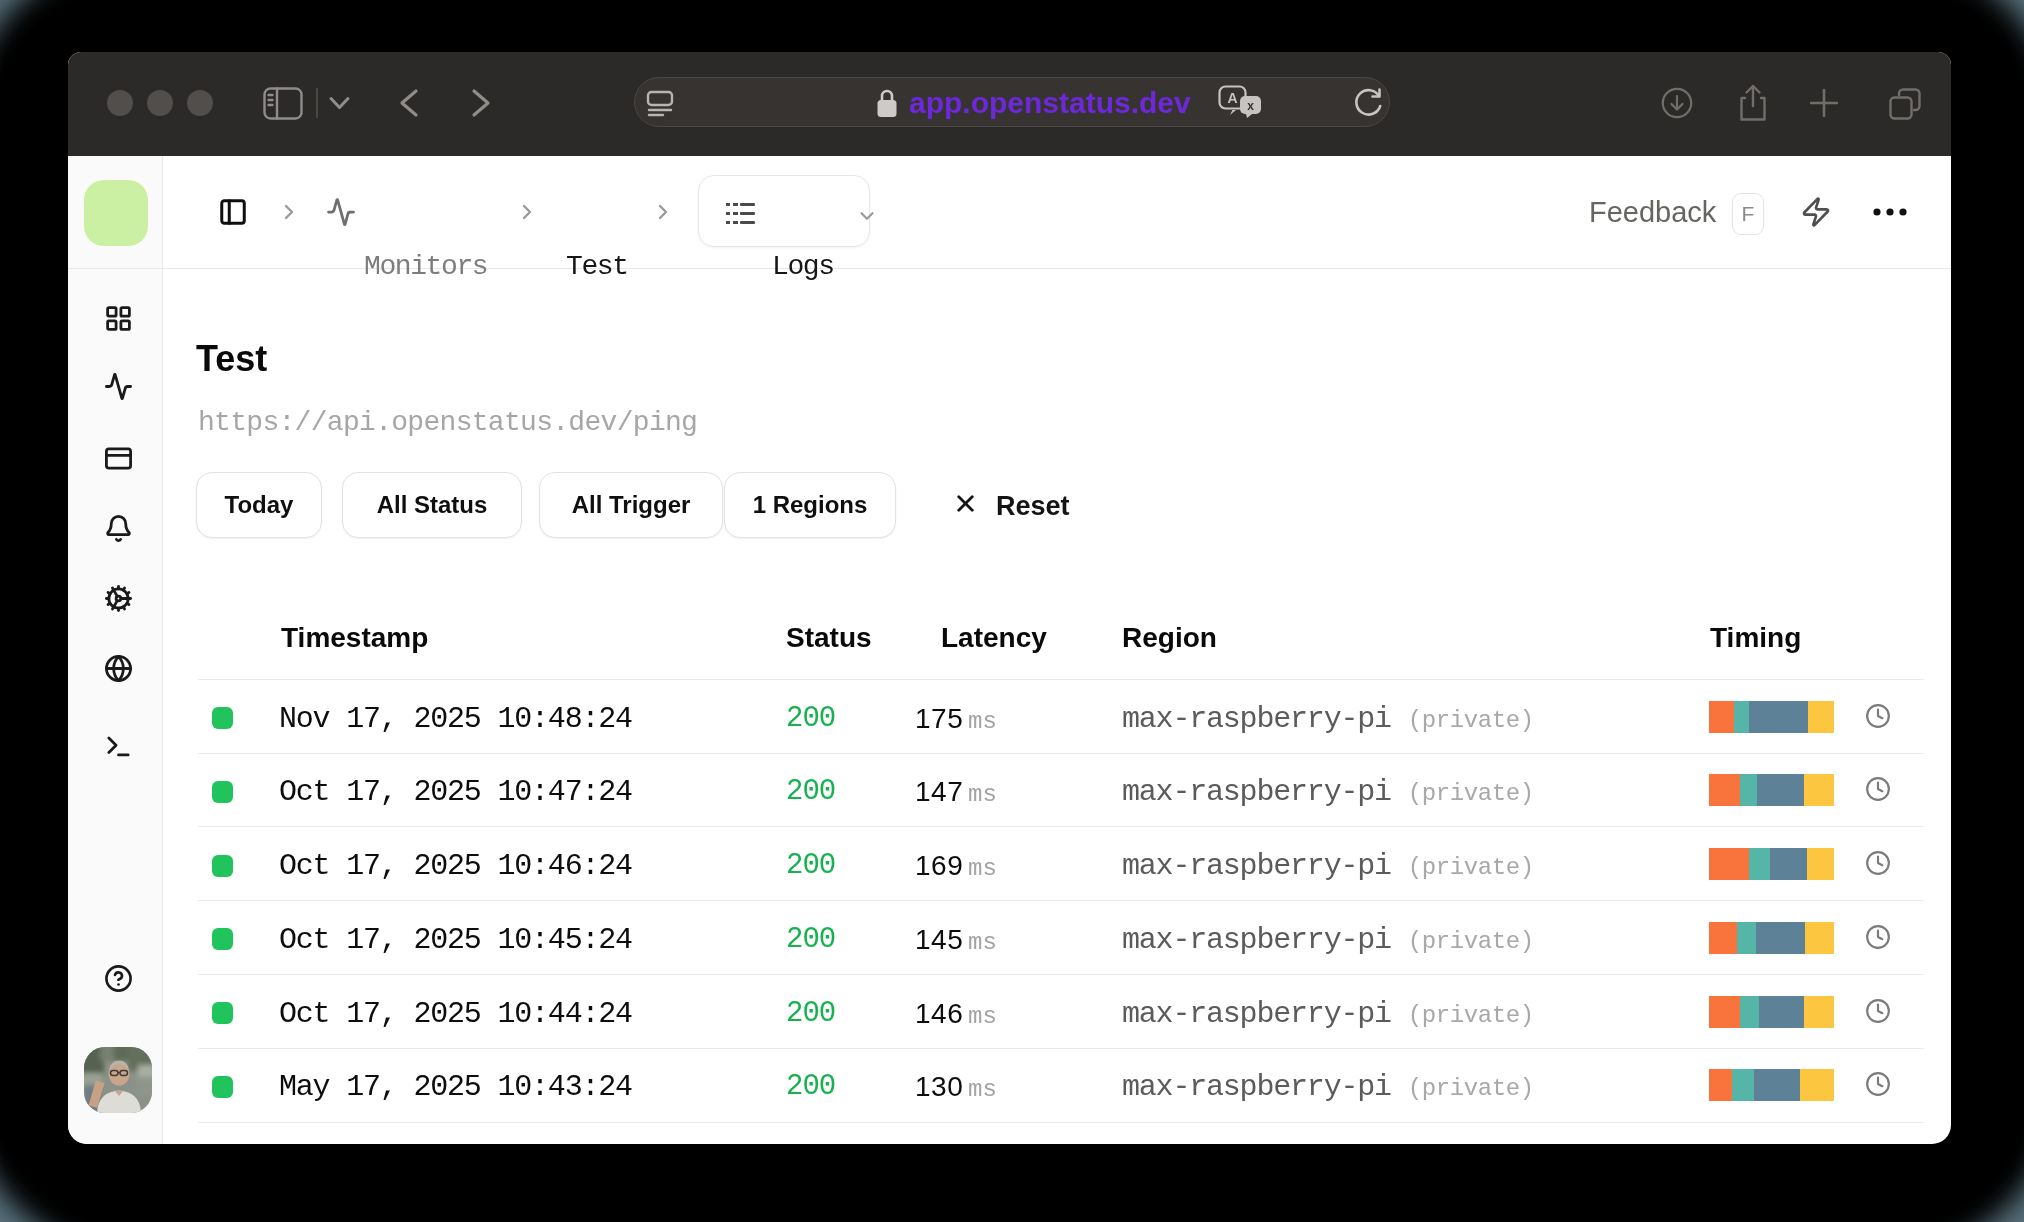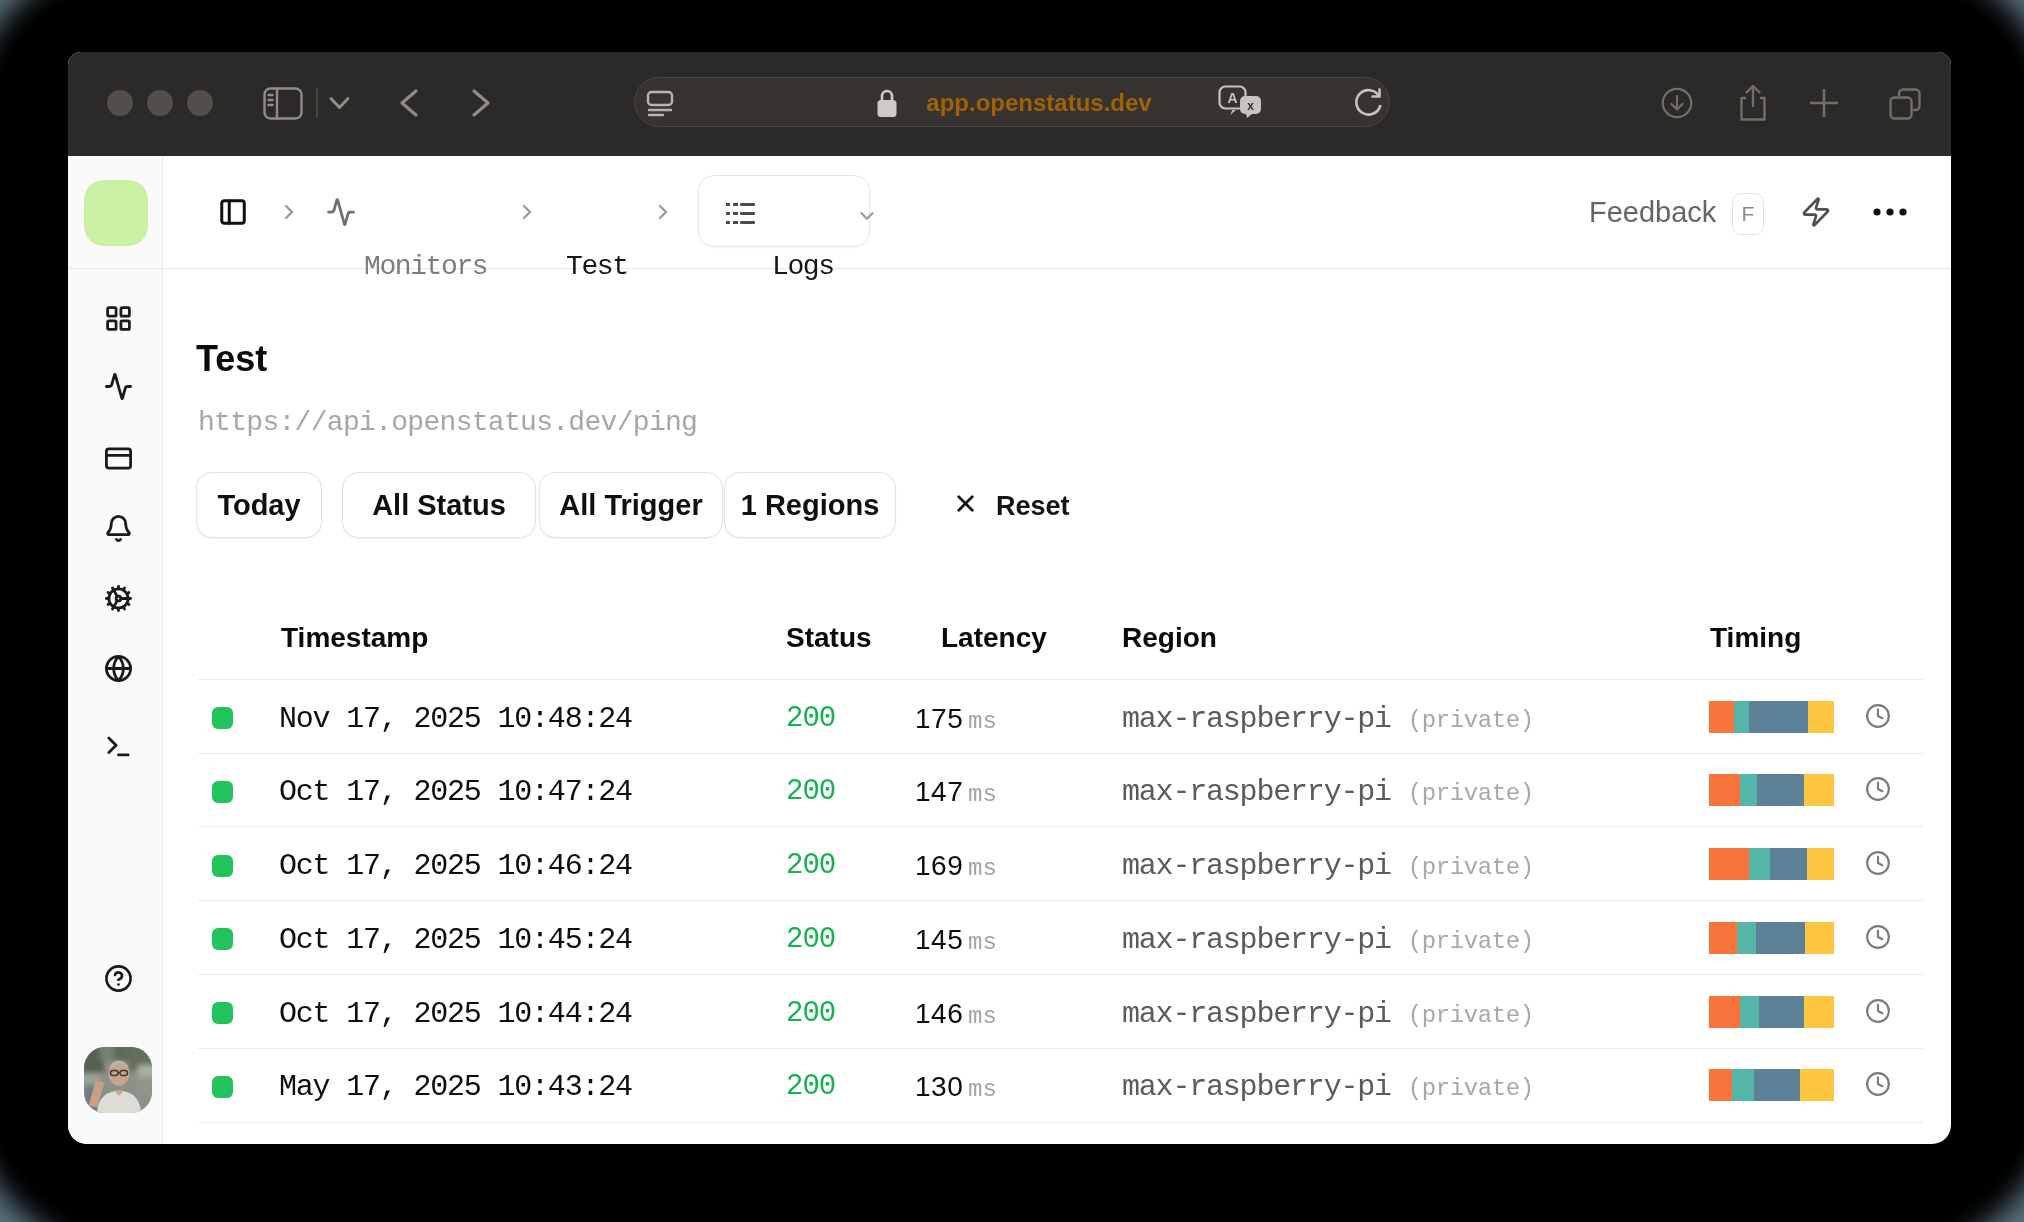--- a/index.html
+++ b/index.html
@@ -13,36 +13,36 @@
     position:absolute; left:68px; top:52px; width:1883px; height:1092px;
     background:#fff; border-radius:13px 13px 19px 19px; overflow:hidden;
     box-shadow: 0 18px 50px 10px rgba(0,0,0,0.8);
   }
   .abs { position:absolute; }
   
   .tbar { position:absolute; left:0; top:0; width:1883px; height:104px; background:#2c2a28; }
   .dot { position:absolute; top:38px; width:26px; height:26px; border-radius:50%; background:#524e4b; }
   .urlpill { position:absolute; left:566px; top:25px; width:756px; height:50px;
     background:#363330; border:1px solid #4a4744; border-radius:25px; }
-  .urltext { position:absolute; top:36px; left:841px; width:260px; text-align:center;
-    font-size:24px; font-weight:700; color:#a16207; letter-spacing:0px; line-height:29px; }
+  .urltext { position:absolute; top:36px; left:841px; width:260px; text-align:left;
+    font-size:30px; font-weight:700; color:#6d28d9; letter-spacing:0px; line-height:29px; }
   
   .sidebar { position:absolute; left:0; top:104px; width:95px; height:988px; background:#fafafa; border-right:1px solid #e8e8e8; }
   .hline { position:absolute; background:#e8e8e8; height:1px; }
   .avatar { position:absolute; left:16px; top:128px; width:64px; height:66px; border-radius:20px; background:#cbefa3; }
   .logsbtn { position:absolute; left:630px; top:123px; width:172px; height:72px;
     border:1px solid #e6e6e6; border-radius:16px; background:#fff; box-shadow:0 1px 3px rgba(0,0,0,0.05); }
   .fbadge { position:absolute; left:1664px; top:141px; width:32px; height:42px;
     border:1px solid #e4e4e4; border-radius:9px; color:#8a8a8a; font-size:21px; text-align:center; line-height:40px; }
   .crumb { position:absolute; top:165px; font-family:"Liberation Mono", monospace; font-size:28px; letter-spacing:-1.4px; line-height:28px;margin-top:36px; }
   
   h1.title { position:absolute; left:128px; top:286px; font-size:36px; line-height:42px; font-weight:700; color:#0a0a0a; }
   .url2 { position:absolute; left:130px; top:354px; font-family:"Liberation Mono", monospace; font-size:28px; letter-spacing:-0.7px; line-height:34px; color:#a6a6a6; }
   .fbtn { position:absolute; top:420px; height:66px; border:1px solid #e3e3e3; border-radius:16px; background:#fff;
-    box-shadow:0 1px 2px rgba(0,0,0,0.06); font-size:29px; font-weight:700; color:#0f0f0f; text-align:center; }
+    box-shadow:0 1px 2px rgba(0,0,0,0.06); font-size:24px; font-weight:700; color:#0f0f0f; text-align:center; }
   .fbtn span { display:inline-block; line-height:64px; }
   .reset { position:absolute; left:928px; top:438px; font-size:27px; font-weight:600; color:#141414; line-height:32px; }
   
   .th { position:absolute; top:571px; font-size:28px; font-weight:700; color:#0a0a0a; line-height:30px; }
   .sep { position:absolute; left:130px; width:1726px; height:1px; background:#ebebeb; }
   .sq { position:absolute; left:144px; width:21px; height:22px; border-radius:6px; background:#21c35d; }
   .ts { position:absolute; left:211px; font-size:30px; letter-spacing:-1.2px; line-height:30px; color:#0d0d0d; font-family:"Liberation Mono", monospace; }
   .st { position:absolute; left:718px; font-size:29px; letter-spacing:-1px; line-height:30px; color:#17b24f; font-family:"Liberation Mono", monospace; }
   .lat { position:absolute; left:847px; font-size:28px; font-weight:500; line-height:30px; color:#0d0d0d; letter-spacing:0.5px; }
   .lat .ms { font-family:"Liberation Mono", monospace; font-size:24px; font-weight:400; color:#a3a3a3; letter-spacing:0; }
@@ -249,21 +249,21 @@
       <circle cx="33" cy="7" r="3.6"></circle>
     </svg>
   <svg class="abs" style="left:884px; top:438px;" width="27" height="27" viewBox="0 0 24 24" fill="none" stroke="#141414" stroke-width="2.5" stroke-linecap="round" stroke-linejoin="round">
       <path d="M18 6 6 18"></path>
       <path d="m6 6 12 12"></path>
     </svg>
 
   <h1 class="title">Test</h1>
   <div class="url2">https://api.openstatus.dev/ping</div>
   <div class="fbtn" style="left:128px; width:126px;"><span>Today</span></div>
-  <div class="fbtn" style="left:274px; width:194px;"><span>All Status</span></div>
+  <div class="fbtn" style="left:274px; width:180px;"><span>All Status</span></div>
   <div class="fbtn" style="left:471px; width:184px;"><span>All Trigger</span></div>
   <div class="fbtn" style="left:656px; width:172px;"><span>1 Regions</span></div>
   <div class="reset">Reset</div>
 
   <div class="th" style="left:213px;">Timestamp</div>
   <div class="th" style="left:718px;">Status</div>
   <div class="th" style="left:873px;">Latency</div>
   <div class="th" style="left:1054px;">Region</div>
   <div class="th" style="left:1642px;">Timing</div>
   <div class="sep" style="top:627px;"></div>

